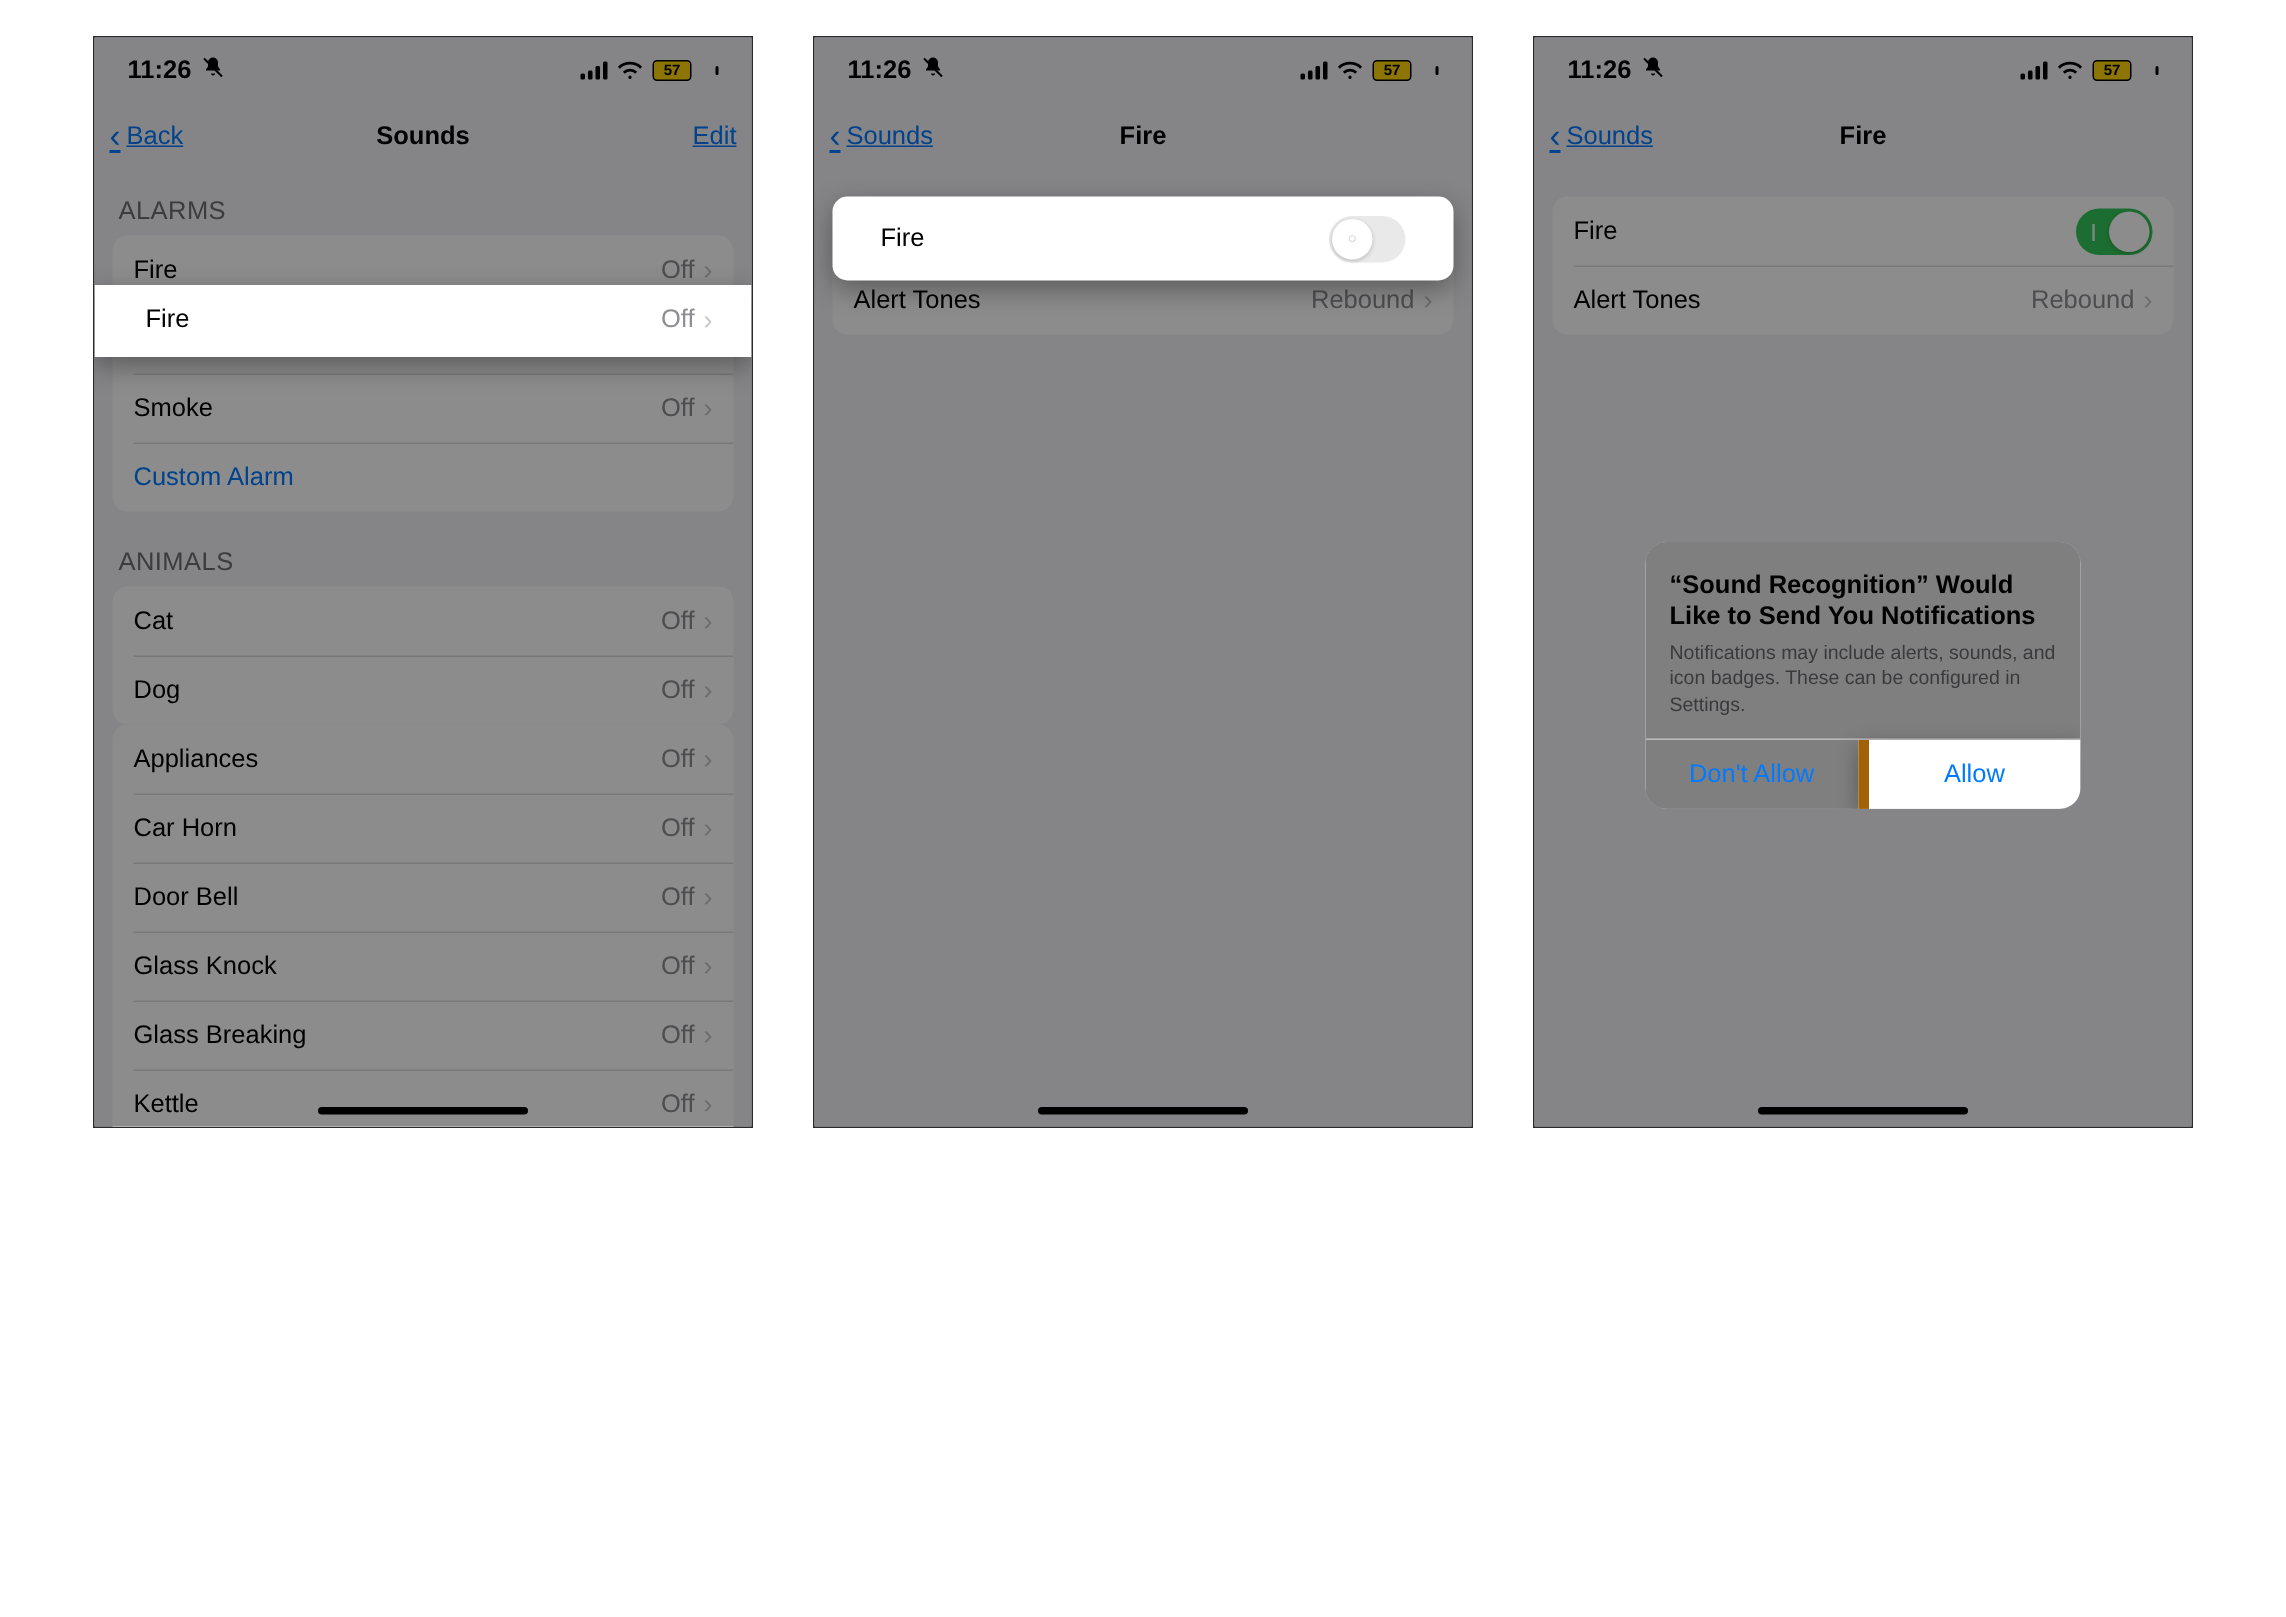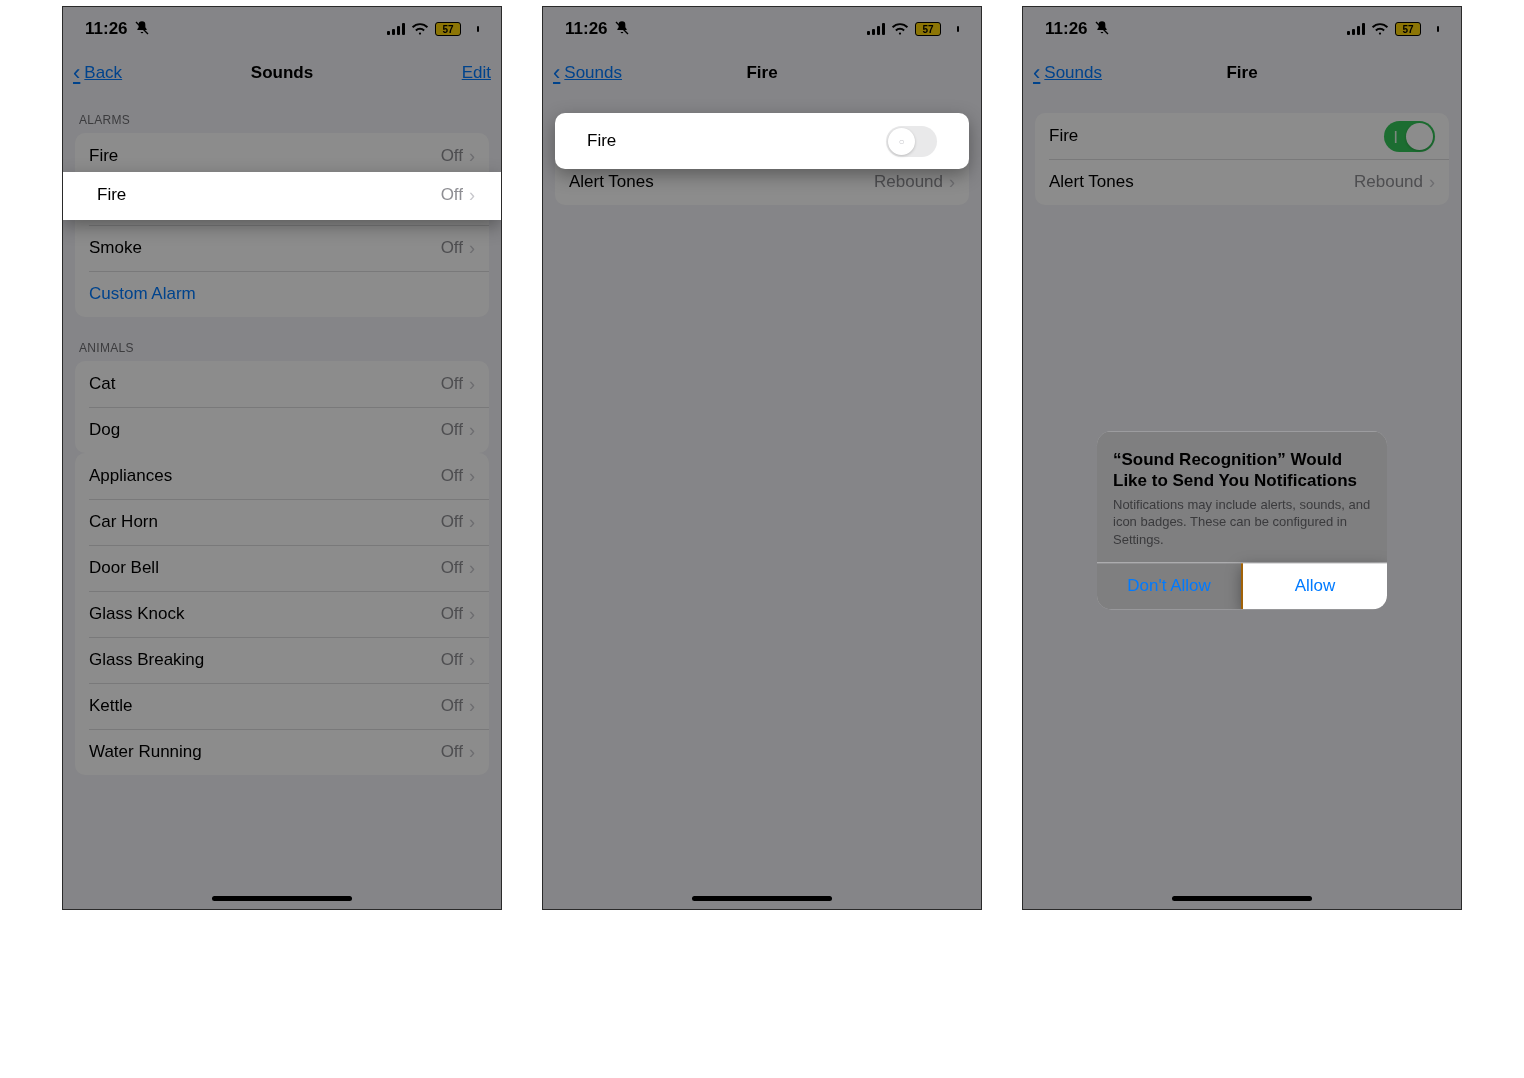--- a/index.html
+++ b/index.html
@@ -8,26 +8,26 @@
     background: #fff;
     width: 1524px;
     height: 1078px;
     display: flex;
     gap: 0;
     justify-content: center;
     align-items: flex-start;
   }
   .phone {
     width: 440px;
-    height: 904px;
+    height: 728px;
     background: #f2f2f7;
     position: relative;
     border-radius: 0;
     overflow: hidden;
-    margin: 6px 20px;
+    margin: 24px 20px;
     border: 1px solid #2a2a2a;
   }
   .dim-overlay {
     position: absolute;
     inset: 0;
     background: rgba(0,0,0,0.45);
     z-index: 50;
     pointer-events: none;
   }
   .status-bar {
@@ -81,21 +81,21 @@
   .nav-title {
     position:absolute; left:0; right:0;
     text-align:center;
     font-size:17px; font-weight:600;
   }
   .nav-edit {
     margin-left:auto; color:#007aff; font-size:17px; text-decoration: underline;
   }
 
   .section-header {
-    font-size: 12px;
+    font-size: 17px;
     color: #6d6d72;
     text-transform: uppercase;
     padding: 24px 16px 6px 16px;
     letter-spacing: 0.3px;
   }
   .section-header.first { padding-top: 18px; }
   .cell-group {
     background: #fff;
     margin: 0 12px;
     border-radius: 10px;
@@ -172,21 +172,21 @@
   .alert .alert-body { padding: 18px 16px 14px; }
   .alert-title { font-size:17px; font-weight:600; margin-bottom:4px; line-height:1.25; }
   .alert-msg { font-size:13px; color:#3a3a3c; line-height:1.35; }
   .alert-buttons { display:flex; border-top:1px solid #bdbdc0; }
   .alert-btn {
     flex:1; height:46px;
     display:flex; align-items:center; justify-content:center;
     font-size:17px; color:#007aff;
     background: transparent;
   }
-  .alert-btn + .alert-btn { border-left:2px solid #a16207; }
+  .alert-btn + .alert-btn { border-left:7px solid #a16207; }
   .alert-btn.highlighted {
     background:#fff;
     box-shadow: 0 4px 14px rgba(0,0,0,0.35);
     position:relative; z-index: 80;
   }
 
   
   .phone3-content-dim {
     position:absolute; inset:0;
     background: rgba(0,0,0,0.45);

